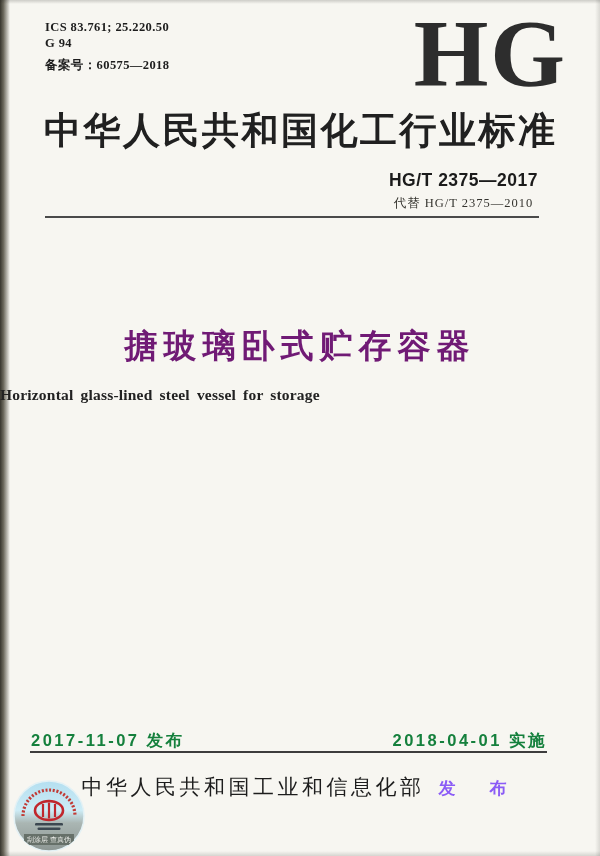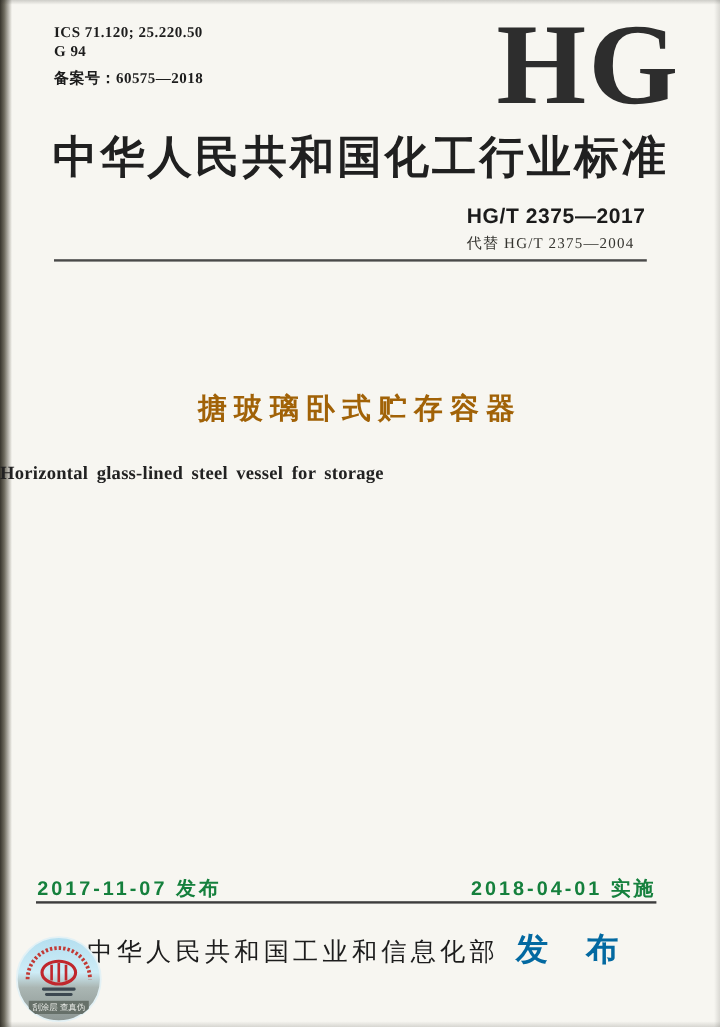--- a/index.html
+++ b/index.html
@@ -32,74 +32,74 @@
   .meta-record{margin-top:6px;}
 
   .hg-logo{position:absolute;right:33px;top:6px;font-size:96px;line-height:1;
     font-weight:bold;color:#2d2d2d;letter-spacing:2px;
     font-family:"Liberation Serif","DejaVu Serif",serif;}
 
   .national-title{position:absolute;left:44px;top:106px;width:518px;
     font-size:37px;font-weight:bold;color:#202020;letter-spacing:2.5px;
     white-space:nowrap;font-family:Liberation Serif, serif;}
 
-  .std-block{position:absolute;right:62px;top:170px;text-align:left;margin-left:41px;}
+  .std-block{position:absolute;right:62px;top:170px;text-align:center;margin-left:41px;}
   .std-no{font-size:17.5px;font-weight:bold;color:#1b1b1b;letter-spacing:.5px;
     font-family:"Liberation Sans","DejaVu Sans",sans-serif;}
   .std-replaces{margin-top:4px;font-size:12.5px;color:#35342f;letter-spacing:1px;}
 
   .head-rule{position:absolute;left:45px;top:216px;width:494px;height:2px;
     background:var(--rule);}
 
   .doc-title-zh{position:absolute;left:0;top:324px;width:100%;text-align:center;
-    font-size:24px;font-weight:bold;color:#a16207;letter-spacing:6px;
+    font-size:33px;font-weight:bold;color:#701a75;letter-spacing:6px;
     font-family:"Liberation Sans","DejaVu Sans",sans-serif;}
   .doc-title-en{position:absolute;left:0;top:386px;width:100%;
     font-size:15.5px;font-weight:bold;color:#222;letter-spacing:.2px;word-spacing:3px;
     font-family:"Liberation Serif","DejaVu Serif",serif;}
 
   .foot-rule{position:absolute;left:30px;top:751px;width:517px;height:2px;
     background:#3d3d3d;}
   .date{position:absolute;top:730px;font-size:16.5px;font-weight:bold;color:#15803d;
     letter-spacing:2.5px;font-family:"Liberation Sans","DejaVu Sans",sans-serif;}
   .date-issue{left:31px;}
   .date-impl{right:53px;}
 
   .ministry-row{position:absolute;left:0;top:773px;width:100%;text-align:center;
     white-space:nowrap;}
   .ministry{font-size:21px;font-weight:normal;color:#1d1d1d;letter-spacing:3.5px;
     font-family:"Liberation Serif","DejaVu Serif",serif;margin-top:36px;}
-  .publish{font-size:27px;font-weight:bold;color:#0369a1;letter-spacing:12px;
-    margin-left:14px;font-family:Liberation Sans, sans-serif;}
+  .publish{font-size:17px;font-weight:bold;color:#8b5cf6;letter-spacing:12px;
+    margin-left:14px;font-family:Liberation Mono, monospace;}
 
   .seal{position:absolute;left:12px;top:779px;width:74px;height:74px;}
   .seal svg{display:block;}
 </style>
 </head>
 <body>
 
 <div class="page">
   <div class="edge-left"></div>
   <div class="edge-top"></div>
   <div class="edge-right"></div>
   <div class="edge-bottom"></div>
 
   <div class="meta-block">
-    <div>ICS 71.120; 25.220.50</div>
+    <div>ICS 83.761; 25.220.50</div>
     <div>G 94</div>
     <div class="meta-record">备案号：60575—2018</div>
   </div>
 
   <div class="hg-logo">HG</div>
 
   <div class="national-title">中华人民共和国化工行业标准</div>
 
   <div class="std-block">
     <div class="std-no">HG/T 2375—2017</div>
-    <div class="std-replaces">代替 HG/T 2375—2004</div>
+    <div class="std-replaces">代替 HG/T 2375—2010</div>
   </div>
 
   <div class="head-rule"></div>
 
   <div class="doc-title-zh">搪玻璃卧式贮存容器</div>
   <div class="doc-title-en">Horizontal glass-lined steel vessel for storage</div>
 
   <div class="foot-rule"></div>
   <div class="date date-issue">2017-11-07 发布</div>
   <div class="date date-impl">2018-04-01 实施</div>

